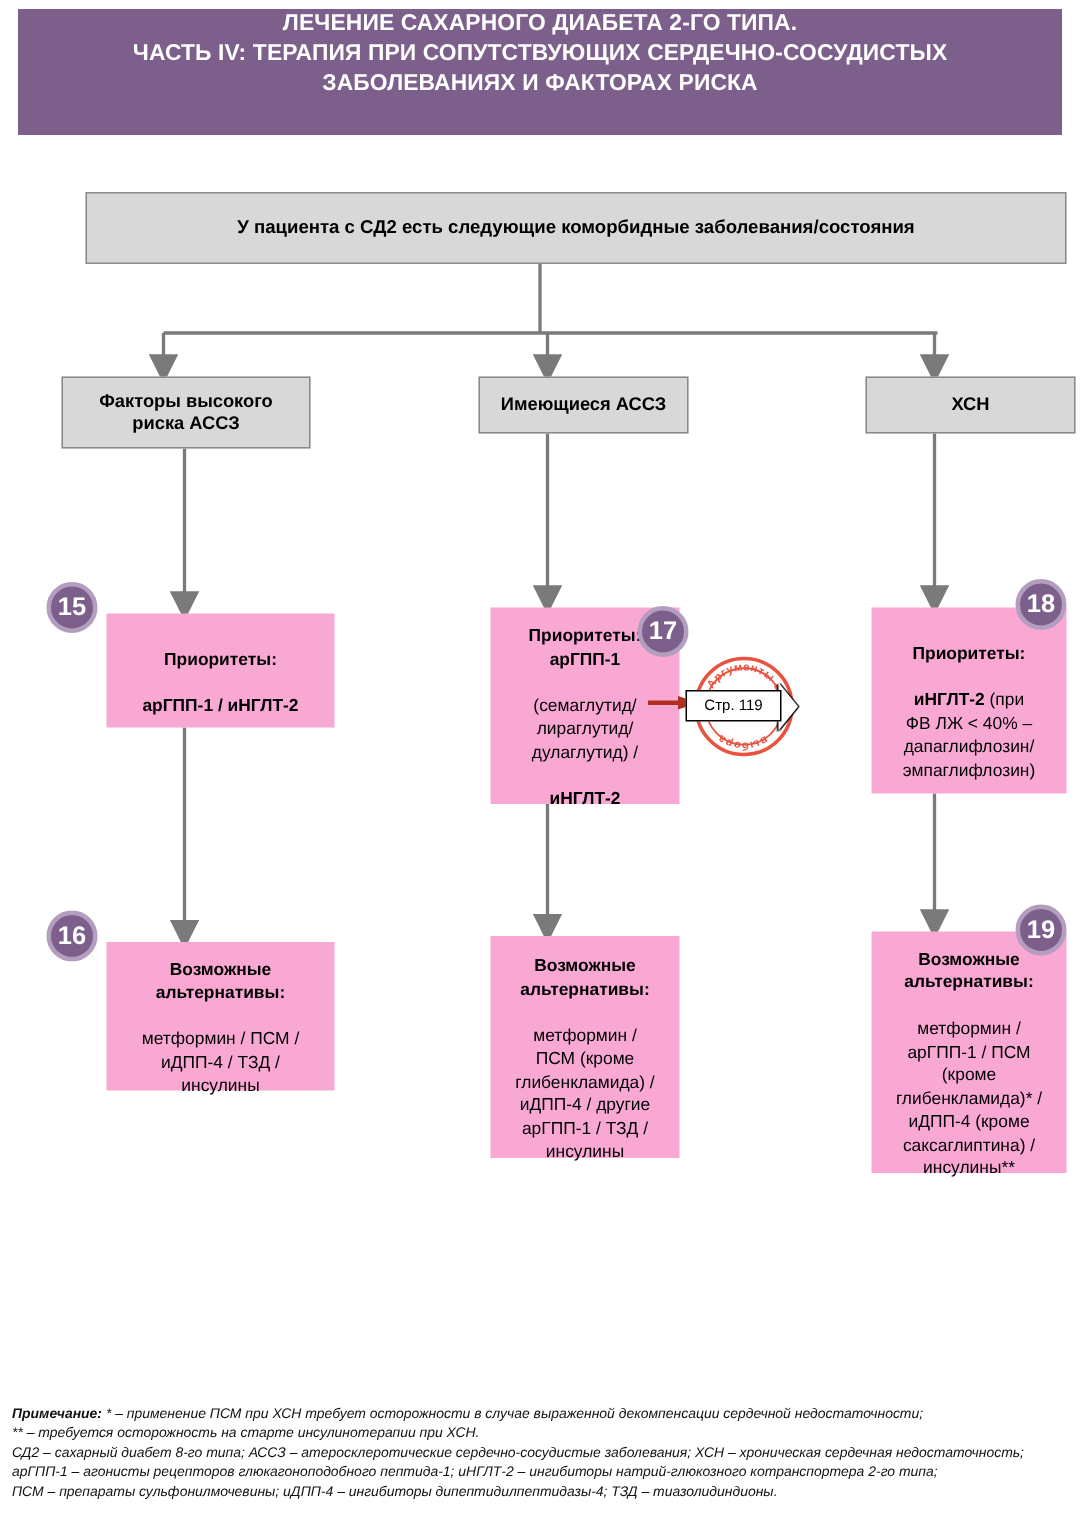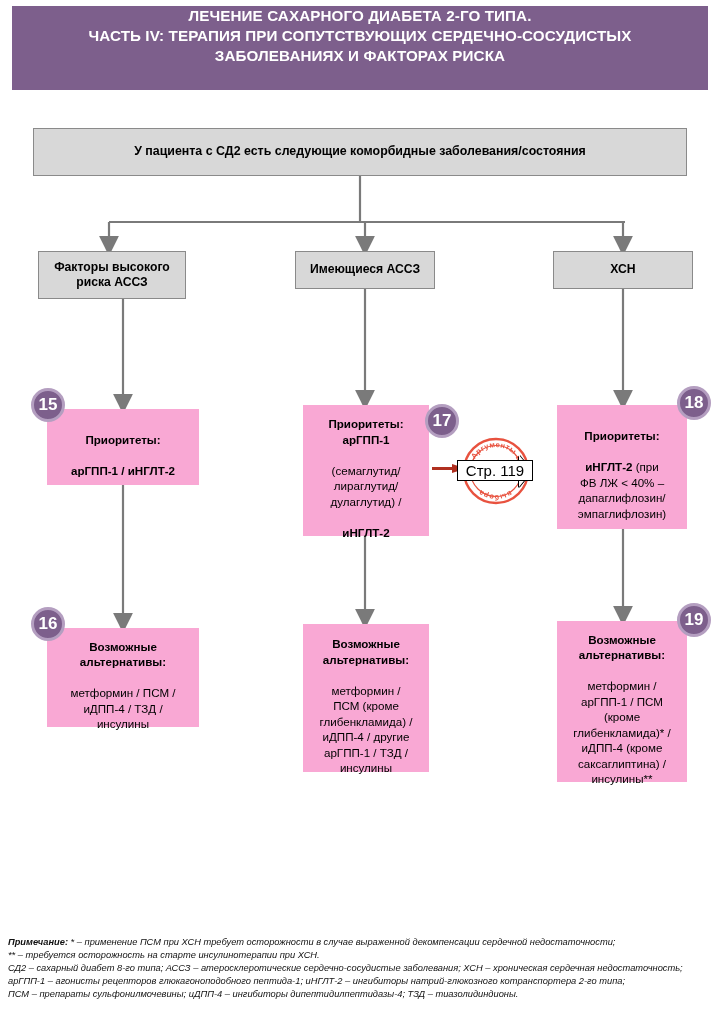--- a/index.html
+++ b/index.html
@@ -57,41 +57,42 @@
   }
 
   
   .node {
     position: absolute;
     box-sizing: border-box;
     display: flex;
     align-items: center;
     justify-content: center;
     text-align: center;
+    margin-left: 24px;
   }
   .node-grey {
     background: #d8d8d8;
     border: 1.4px solid #8a8a8a;
   }
   .node-yellow {
     background: #f9a8d4;
     border: none;
   }
   .node-text {
     font-size: 11.6px;
     line-height: 15.5px;
     padding: 2px 6px;
     white-space: pre-line;
   }
   .bold { font-weight: bold; }
 
   #node-root { left: 33px;  top: 128px; width: 654px; height: 48px; }
   #node-root .node-text { font-size: 12.4px; font-weight: bold; }
 
-  #node-risk   { left: 38px;  top: 251px; width: 148px; height: 48px; }
+  #node-risk   { left: 17px;  top: 251px; width: 166px; height: 48px; }
   #node-ascvd  { left: 295px; top: 251px; width: 140px; height: 38px; }
   #node-chf    { left: 553px; top: 251px; width: 140px; height: 38px; }
   #node-risk .node-text,
   #node-ascvd .node-text,
   #node-chf .node-text { font-weight: bold; font-size: 12.2px; }
 
   #node-prio1  { left: 47px;  top: 409px; width: 152px; height: 76px; }
   #node-prio2  { left: 303px; top: 405px; width: 126px; height: 131px; }
   #node-prio3  { left: 557px; top: 405px; width: 130px; height: 124px; }
 
@@ -133,29 +134,29 @@
   }
   .stamp-ring {
     position: absolute;
     left: 0; top: 0;
     width: 68px; height: 68px;
   }
   .stamp-plate {
     position: absolute;
     left: -5px;
     top: 23px;
-    width: 76px;
+    width: 64px;
     height: 21px;
     background: #ffffff;
     border: 1.4px solid #000000;
     box-sizing: border-box;
     display: flex;
     align-items: center;
     justify-content: center;
-    font-size: 15px;
+    font-size: 10px;
     color: #000000;
     z-index: 2;
   }
   .stamp-arrowhead {
     position: absolute;
     left: 57px;
     top: 18px;
     width: 0; height: 0;
     border-top: 16px solid transparent;
     border-bottom: 16px solid transparent;

